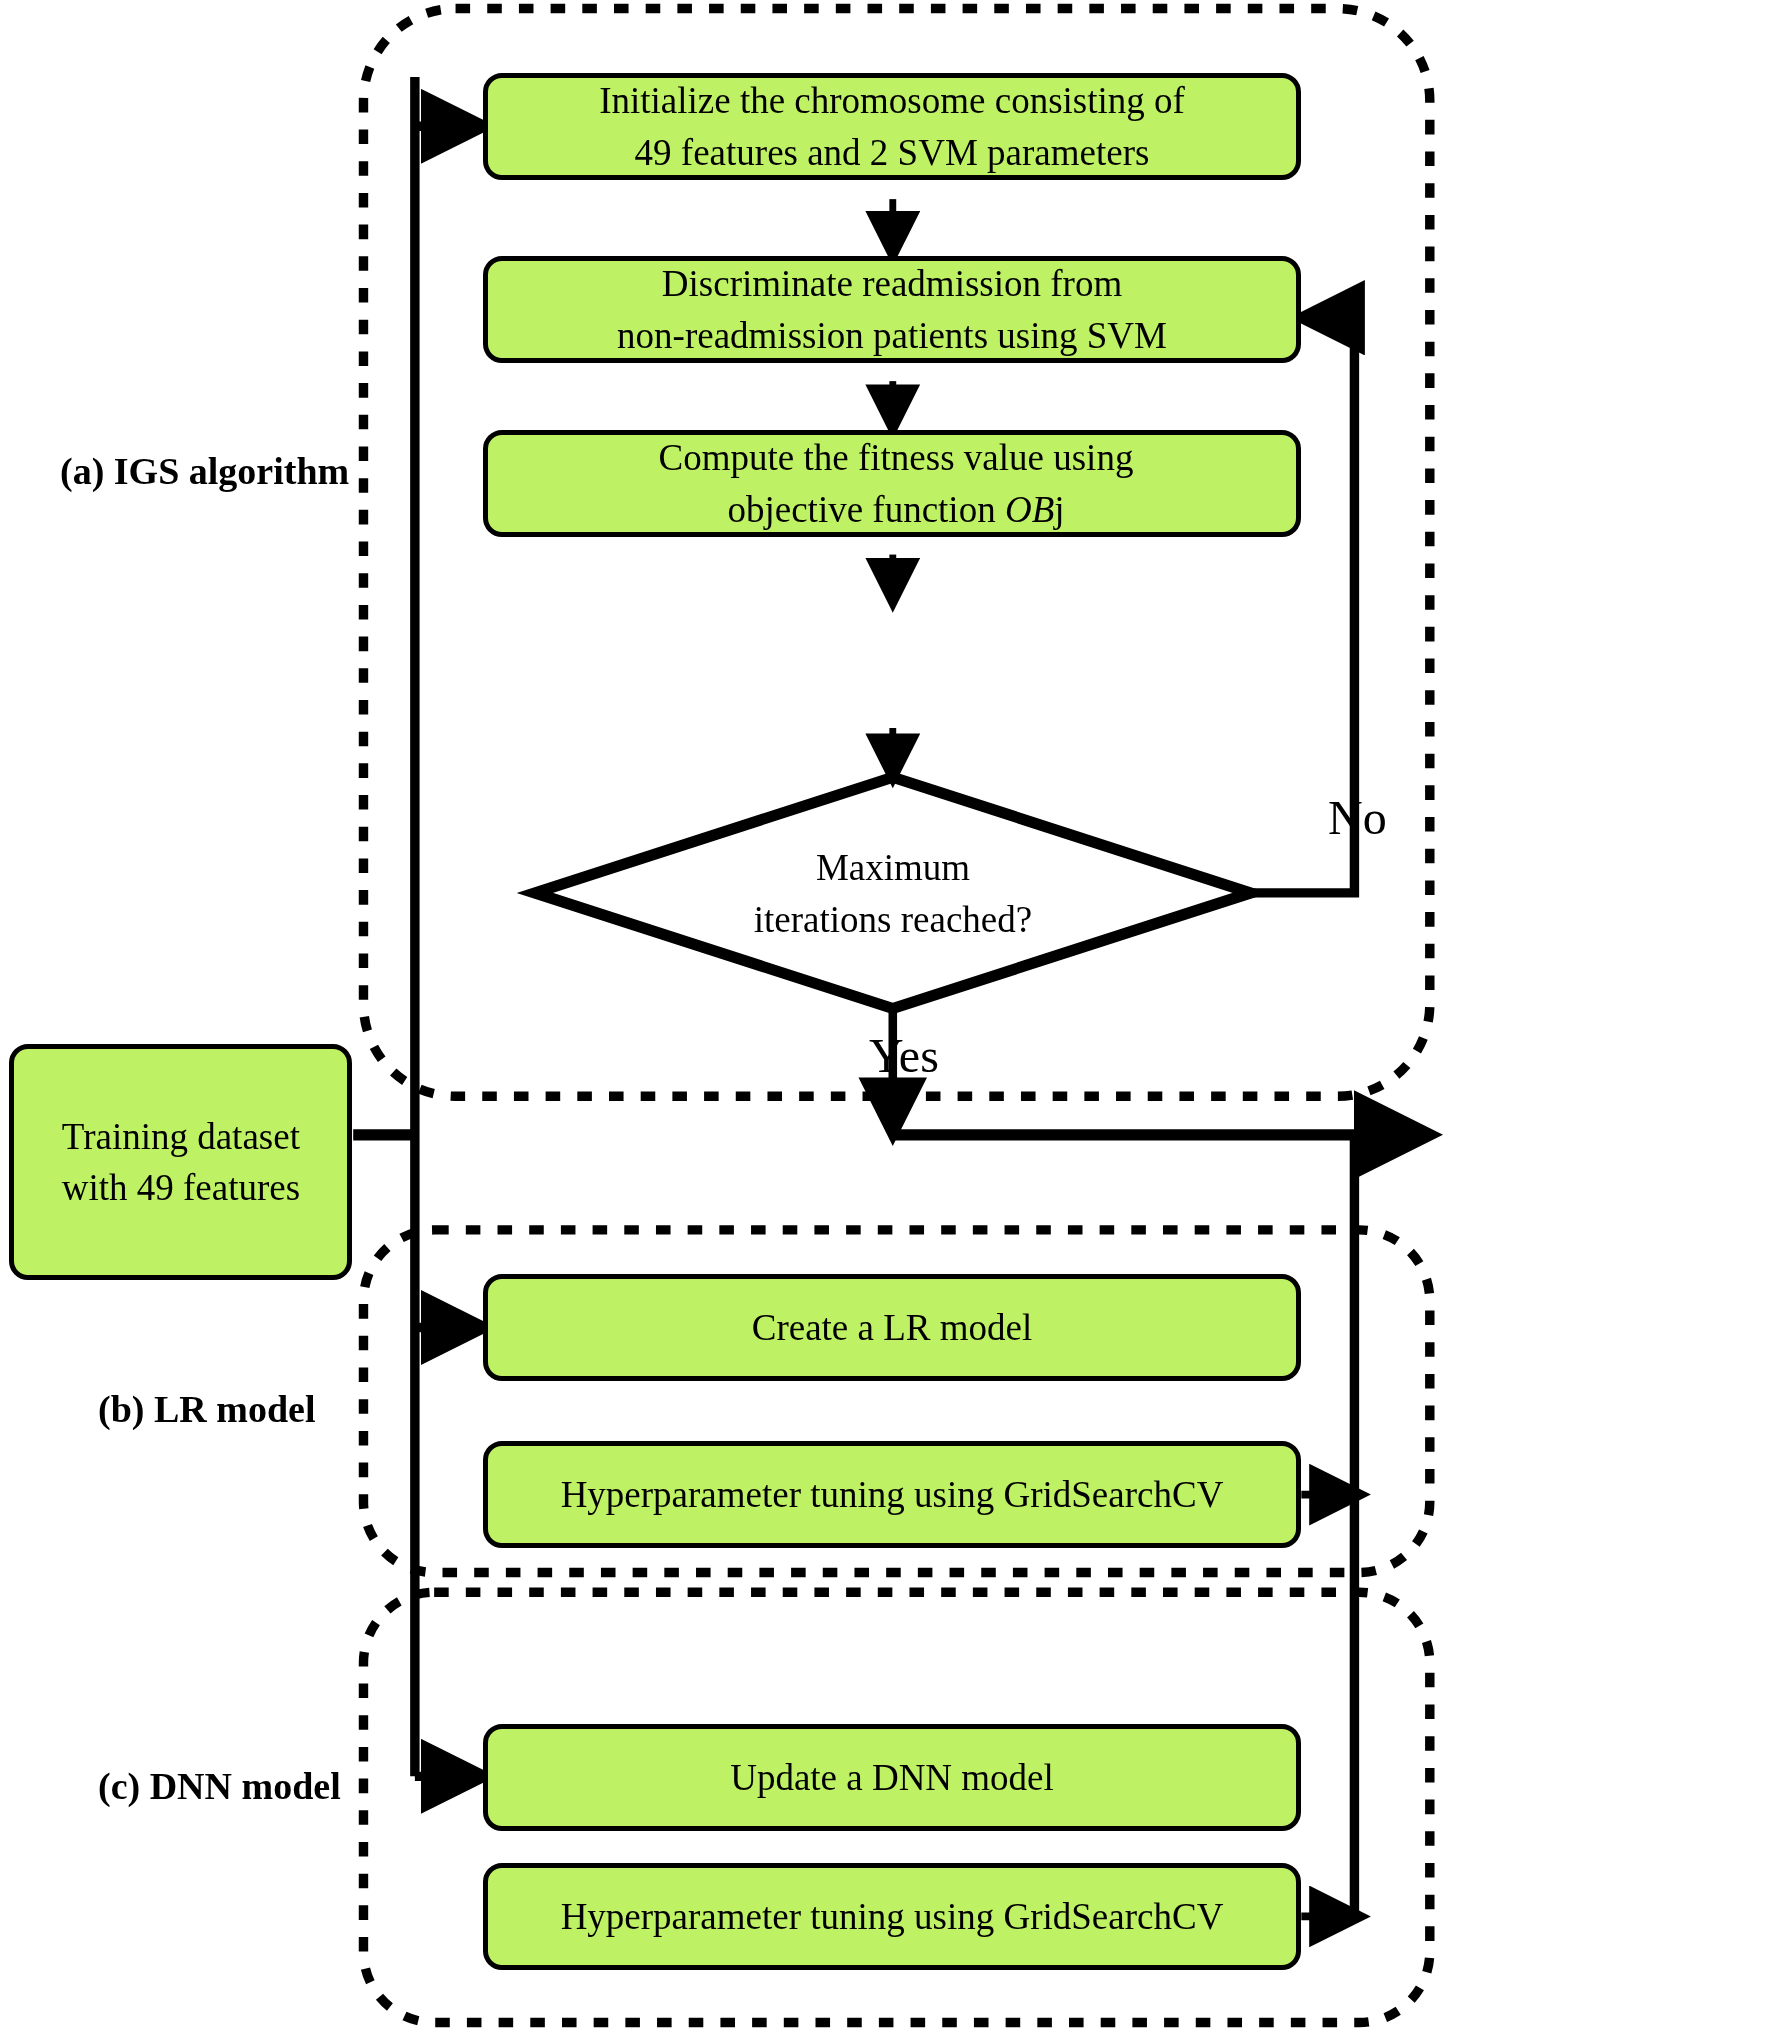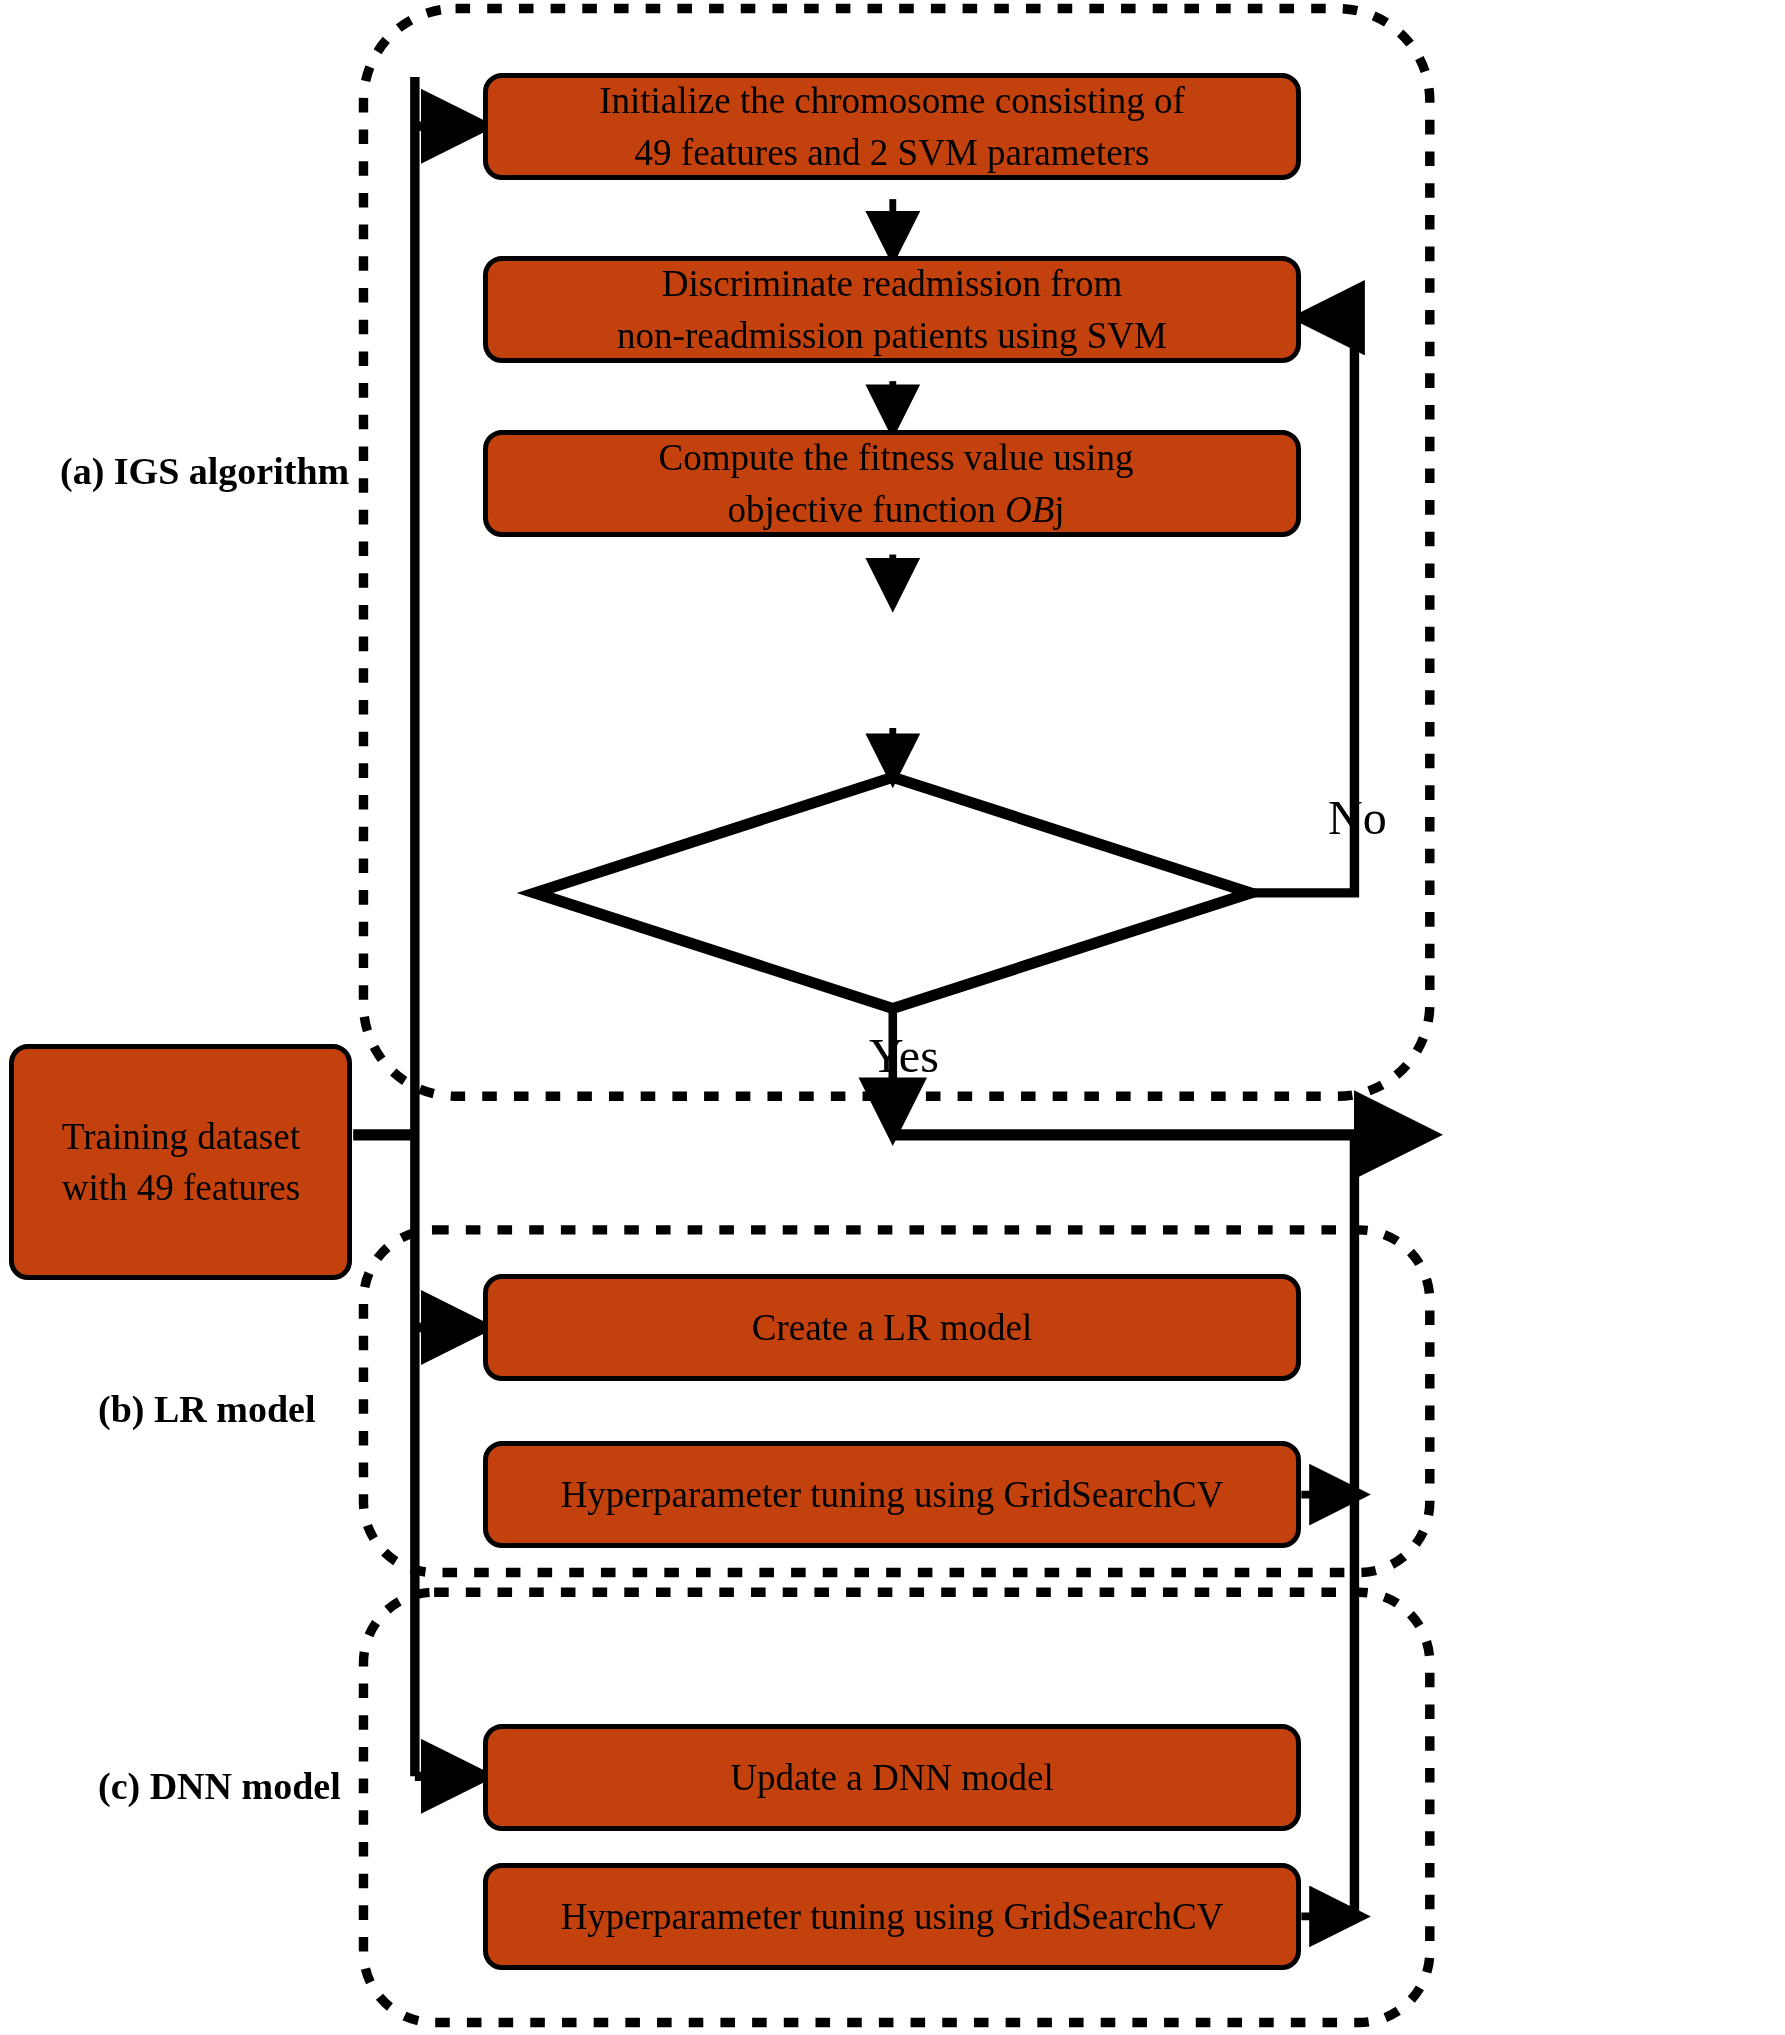--- a/index.html
+++ b/index.html
@@ -1,20 +1,20 @@
 <!DOCTYPE html>
 <html style="font-size:6.9px"><head>
 <meta charset="utf-8">
 <style>
   html,body{margin:0;padding:0;background:#fff;}
   body{width:1786px;height:2035px;font-family:"Liberation Serif",serif;}
   #stage{position:relative;width:1786px;height:2035px;overflow:hidden;background:#fff;}
   svg#wire{position:absolute;inset:0;width:1786px;height:2035px;}
   .node{position:absolute;display:flex;align-items:center;justify-content:center;text-align:center;
-        box-sizing:border-box;background:#c2410c;border:5.1px solid #000;border-radius:19px;
+        box-sizing:border-box;background:#bef264;border:5.1px solid #000;border-radius:19px;
         font-size:37px;line-height:1.38;color:#000;padding:0 12px;}
   .node.two-line{white-space:pre-line;}
   .grouplabel{position:absolute;font-weight:bold;font-size:38px;color:#000;white-space:nowrap;}
   .edgelabel{position:absolute;font-size:48px;color:#000;white-space:nowrap;}
   .diamondlabel{position:absolute;display:flex;align-items:center;justify-content:center;
         text-align:center;white-space:pre-line;font-size:37px;line-height:1.38;color:#000;}
   .ital{font-style:italic;}
 </style>
 </head>
 <body>
@@ -64,20 +64,22 @@
 
   <div class="node two-line" style="left:483px;top:256px;width:818px;height:107px;">Discriminate readmission from
 non-readmission patients using SVM</div>
 
   <div class="node" style="left:483px;top:430px;width:818px;height:107px;padding-left:20px;">
     <span style="white-space:pre-line;"><span>Compute the fitness value using
 objective function </span><span class="ital">OB</span><span>j</span></span>
   </div>
 
 
+  <div class="diamondlabel" style="left:668px;top:842px;width:450px;height:103px;">Maximum
+iterations reached?</div>
 
   <div class="node two-line" style="left:9.4px;top:1044px;width:343px;height:236px;">Training dataset
 with 49 features</div>
 
 
   <div class="node" style="left:483px;top:1274px;width:818px;height:107px;">Create a LR model</div>
 
   <div class="node" style="left:483px;top:1441px;width:818px;height:107px;">Hyperparameter tuning using GridSearchCV</div>
 
   <div class="node" style="left:483px;top:1724px;width:818px;height:107px;">Update a DNN model</div>

